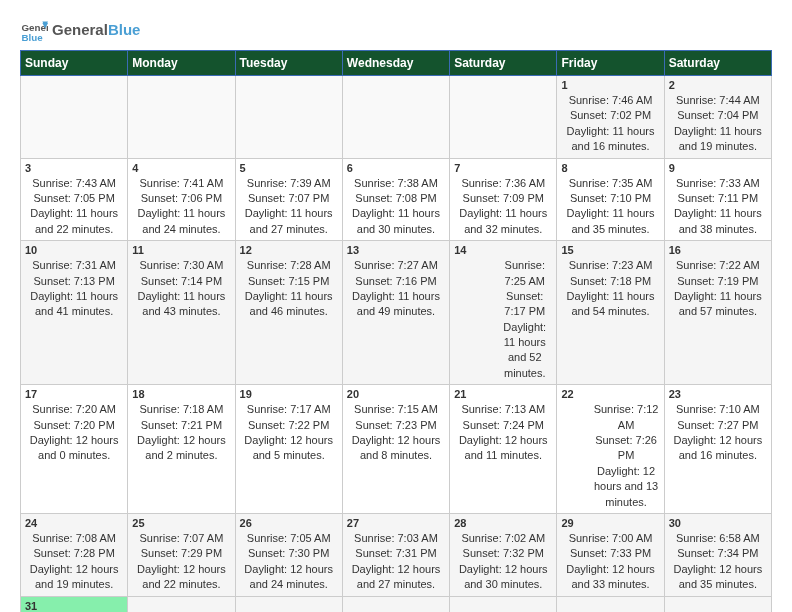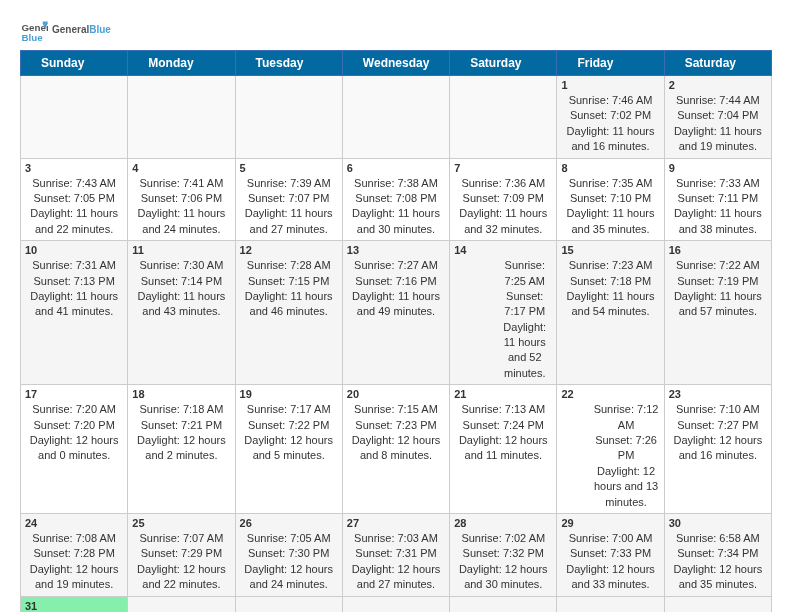--- a/index.html
+++ b/index.html
@@ -37,25 +37,25 @@
     .subtitle {
       font-size: 15px;
       color: #333;
     }
     table {
       width: 100%;
       border-collapse: collapse;
       table-layout: fixed;
     }
     thead th {
-      background-color: #0369a1;
+      background-color: #14532d;
       color: #fff;
       font-size: 12px;
       font-weight: bold;
-      padding: 5px 20px;
+      padding: 5px 4px;
       text-align: left;
       border: 1px solid #3a6bb5;
     }
     tbody td {
       border: 1px solid #ccc;
       vertical-align: top;
       padding: 3px 4px;
       font-size: 9.5px;
       color: #333;
       height: 80px;
@@ -95,21 +95,21 @@
 <div>
   <div class="header-section">
     <div class="logo">
       <svg class="logo-icon" viewBox="0 0 40 40">
         <text x="2" y="22" font-size="14" font-weight="bold" fill="#555">General</text>
         <text x="2" y="36" font-size="14" font-weight="bold" fill="#4a9fd4">Blue</text>
         <polygon points="32,8 40,8 36,16" fill="#4a9fd4"></polygon>
         <polygon points="36,10 44,10 40,18" fill="#4a9fd4" transform="translate(-4,0)"></polygon>
       </svg>
       <div style="line-height:1.2">
-        <div style="font-size:10px;color:#555;font-weight:bold;">
+        <div style="font-size:15px;color:#555;font-weight:bold;">
           General<span style="color:#4a9fd4;">Blue</span>
         </div>
       </div>
     </div>
     <div class="title-block">
       <div class="main-title"></div>
       <div class="subtitle"></div>
     </div>
   </div>
 

